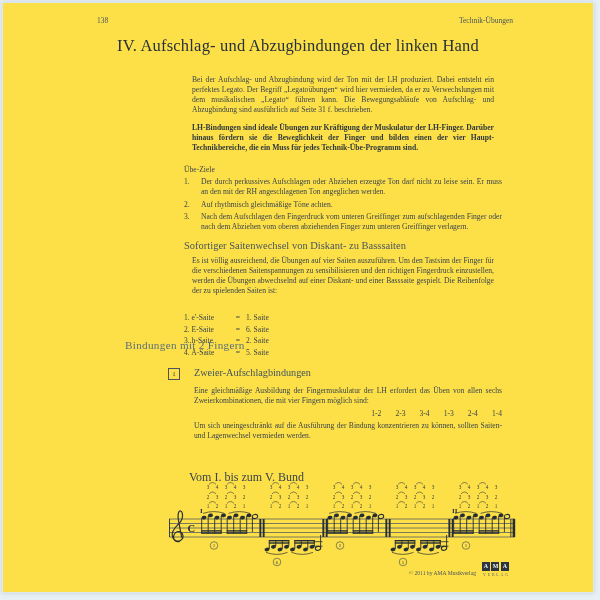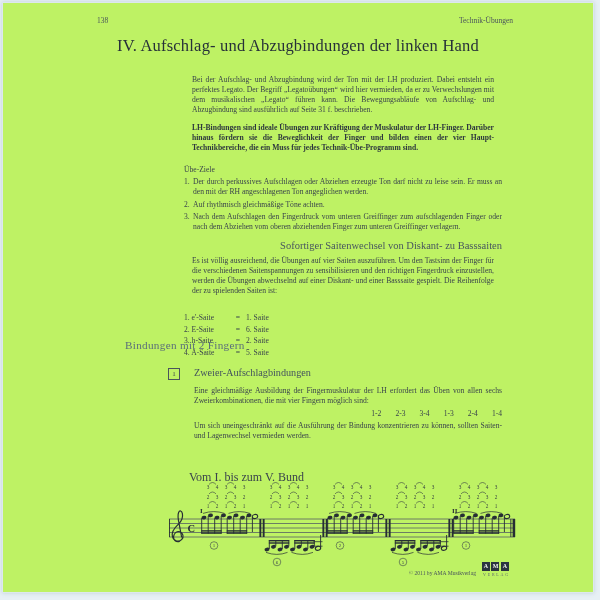--- a/index.html
+++ b/index.html
@@ -4,44 +4,44 @@
 <style>
   html,body{margin:0;padding:0;}
   body{
     width:600px;height:600px;overflow:hidden;
     background:#e7f0f5;
     font-family:"Liberation Serif", serif;
   }
   #stage{position:relative;width:600px;height:600px;}
   .page{
     position:absolute;left:2px;top:2px;right:6px;bottom:7px;
-    background:#bef264;border:1px solid #dde8ed;
+    background:#fde047;border:1px solid #dde8ed;
     box-shadow:0 0 4px rgba(120,150,165,.35);
     color:#3a444c;
   }
   .hdr-num{position:absolute;left:94px;top:13px;font-size:7.5px;color:#4a545c;}
   .hdr-title{position:absolute;right:80px;top:13px;font-size:7.5px;color:#4a545c;}
   .chapter-title{
     position:absolute;left:0;right:0;top:33px;text-align:center;
     font-size:16.5px;color:#273139;letter-spacing:.2px;
   }
   .col{
     position:absolute;left:181px;top:64px;width:318px;
     font-size:7.6px;line-height:10px;text-align:justify;
   }
   .col p{margin:8px;}
   .p-bold{margin-top:8px !important;font-weight:bold;color:#2d373e;}
   .goals-heading{margin-top:12px;color:#3a444c;}
   .goals{margin-top:2px;}
   .goal{display:flex;margin-bottom:2.5px;}
   .goal .gn{flex:0 0 9px;}
-  .goal .gt{flex:1;text-align:justify;}
+  .goal .gt{flex:1;text-align:justify;margin-left:8px;}
   .h2{
     margin-top:7px;font-size:10.5px;line-height:13px;color:#47565f;
-    text-align:right;font-weight:normal;
+    text-align:left;font-weight:normal;
   }
   .p3{margin-top:4px !important;}
   .strings{margin-top:16px;}
   .srow{display:flex;line-height:11.5px;}
   .srow .sl{flex:0 0 46px;}
   .srow .se{flex:0 0 16px;text-align:center;}
   .h3{
     position:absolute;left:122px;top:336px;
     font-size:11.2px;color:#5a6e7a;letter-spacing:.3px;
   }

